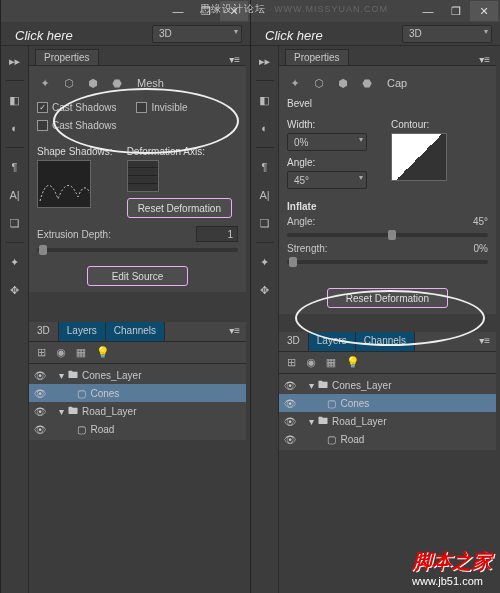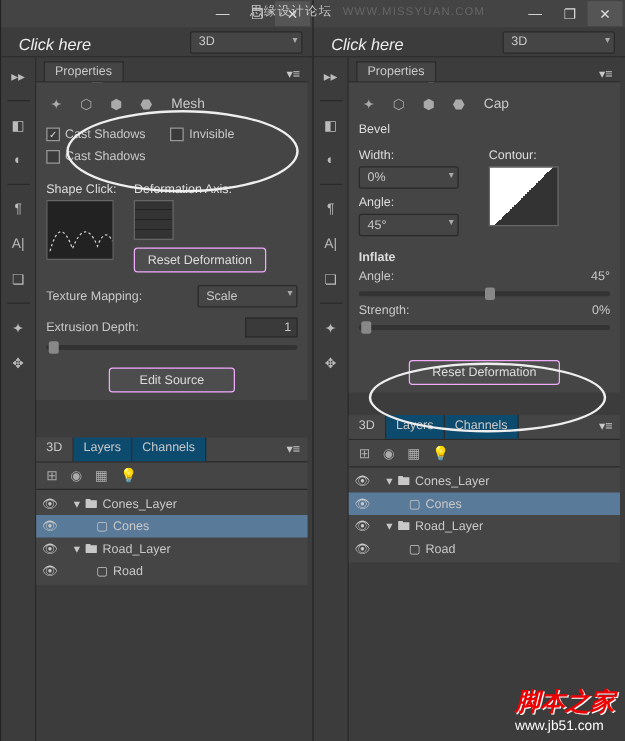--- a/index.html
+++ b/index.html
@@ -110,39 +110,35 @@
           <span>Invisible</span>
         </div>
       </div>
       <div class="chk-row">
         <div class="chk"></div>
         <span>Cast Shadows</span>
       </div>
 
       <div style="display:flex;gap:14px;margin-top:6px">
         <div>
-          <div class="field-lbl">Shape Click:</div>
+          <div class="field-lbl">Shape Shadows:</div>
           <div class="preset-box">
             <svg width="54" height="48">
                 <path d="M2,40 Q10,10 20,38 Q30,12 40,36 Q46,20 52,32" stroke="#ccc" fill="none" stroke-dasharray="2,2"></path>
               </svg>
           </div>
         </div>
         <div>
           <div class="field-lbl">Deformation Axis:</div>
           <div class="deform-grid"></div>
           <div style="height:6px"></div>
           <div class="btn">Reset Deformation</div>
         </div>
       </div>
 
-      <div class="flex-sp" style="margin-top:10px">
-        <span>Texture Mapping:</span>
-        <div class="dd small" style="min-width:80px">Scale</div>
-      </div>
 
       <div class="flex-sp" style="margin-top:8px">
         <span>Extrusion Depth:</span>
         <div class="num-input">1</div>
       </div>
       <div class="slider">
           <div class="knob" style="left:2px"></div>
         </div>
 
       <div style="text-align:center;margin-top:14px">

